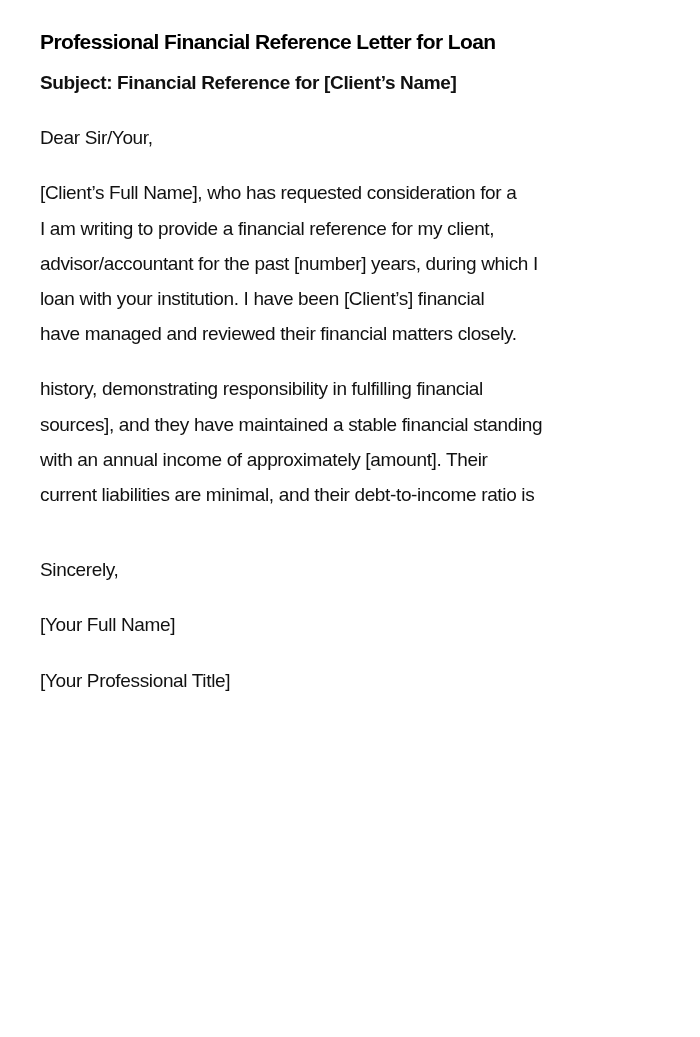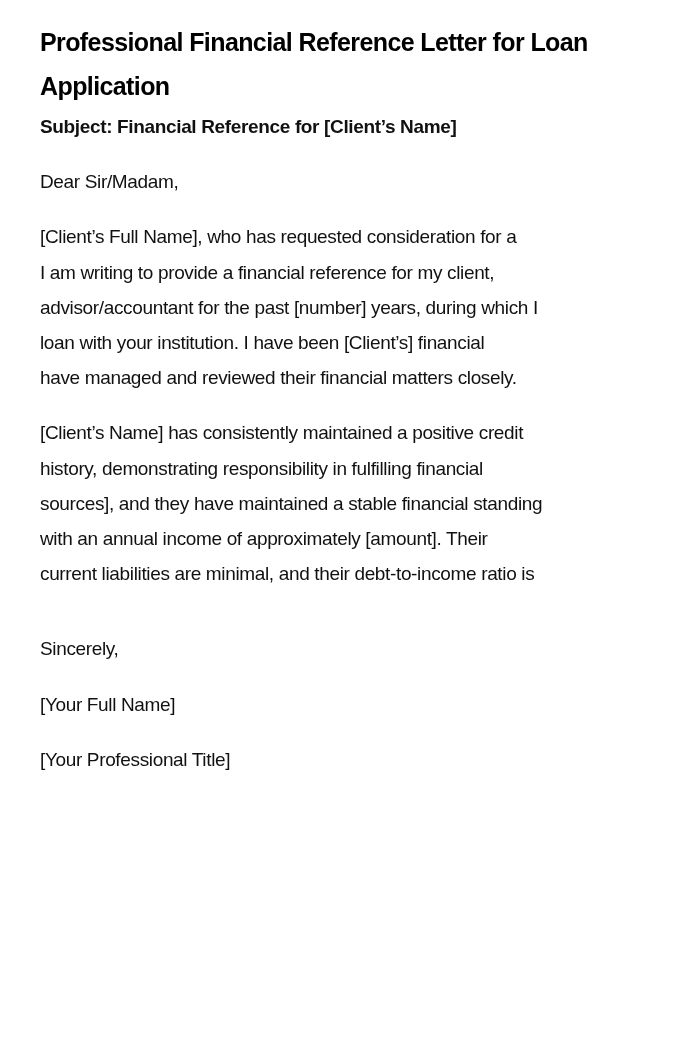--- a/index.html
+++ b/index.html
@@ -15,21 +15,21 @@
     }
     .page {
       position: relative;
       padding: 20px 40px 0 40px;
       box-sizing: border-box;
       width: 700px;
     }
     .title {
       font-family: "Liberation Sans", sans-serif;
       font-weight: bold;
-      font-size: 25px;
+      font-size: 21px;
       line-height: 44px;
       letter-spacing: -0.6px;
       margin: 0 0 0 0;
       color: #000000;
     }
     .line {
       display: block;
       white-space: nowrap;
     }
     .para {
@@ -42,40 +42,38 @@
     }
     .subject { margin-top: 1px; font-weight: bold; }
     .gap { height: 20px; }
   </style>
 </head>
 <body>
 
 <div class="page">
   <h1 class="title">
     <span class="line">Professional Financial Reference Letter for Loan</span>
-    <span class="line">Application</span>
   </h1>
 
   <p class="para subject">Subject: Financial Reference for [Client’s Name]</p>
   <div class="gap"></div>
 
-  <p class="para">Dear Sir/Madam,</p>
+  <p class="para">Dear Sir/Your,</p>
   <div class="gap"></div>
 
   <p class="para">
     <span class="line">[Client’s Full Name], who has requested consideration for a</span>
     <span class="line">I am writing to provide a financial reference for my client,</span>
     <span class="line">advisor/accountant for the past [number] years, during which I</span>
     <span class="line">loan with your institution. I have been [Client’s] financial</span>
     <span class="line">have managed and reviewed their financial matters closely.</span>
   </p>
   <div class="gap"></div>
 
   <p class="para">
-    <span class="line">[Client’s Name] has consistently maintained a positive credit</span>
     <span class="line">history, demonstrating responsibility in fulfilling financial</span>
     <span class="line">sources], and they have maintained a stable financial standing</span>
     <span class="line">with an annual income of approximately [amount]. Their</span>
     <span class="line">current liabilities are minimal, and their debt-to-income ratio is</span>
   </p>
   <div class="gap"></div>
 
   <div class="gap"></div>
 
   <p class="para">Sincerely,</p>

